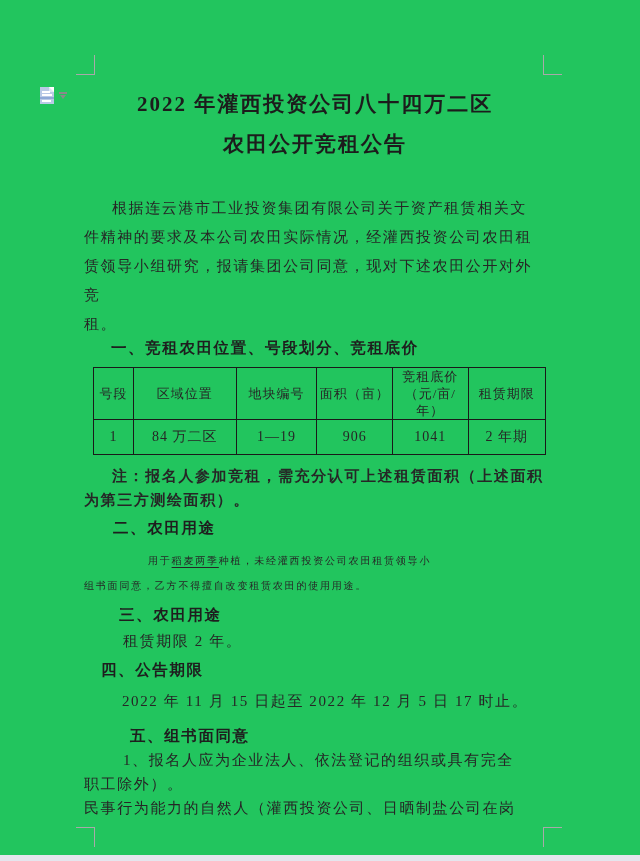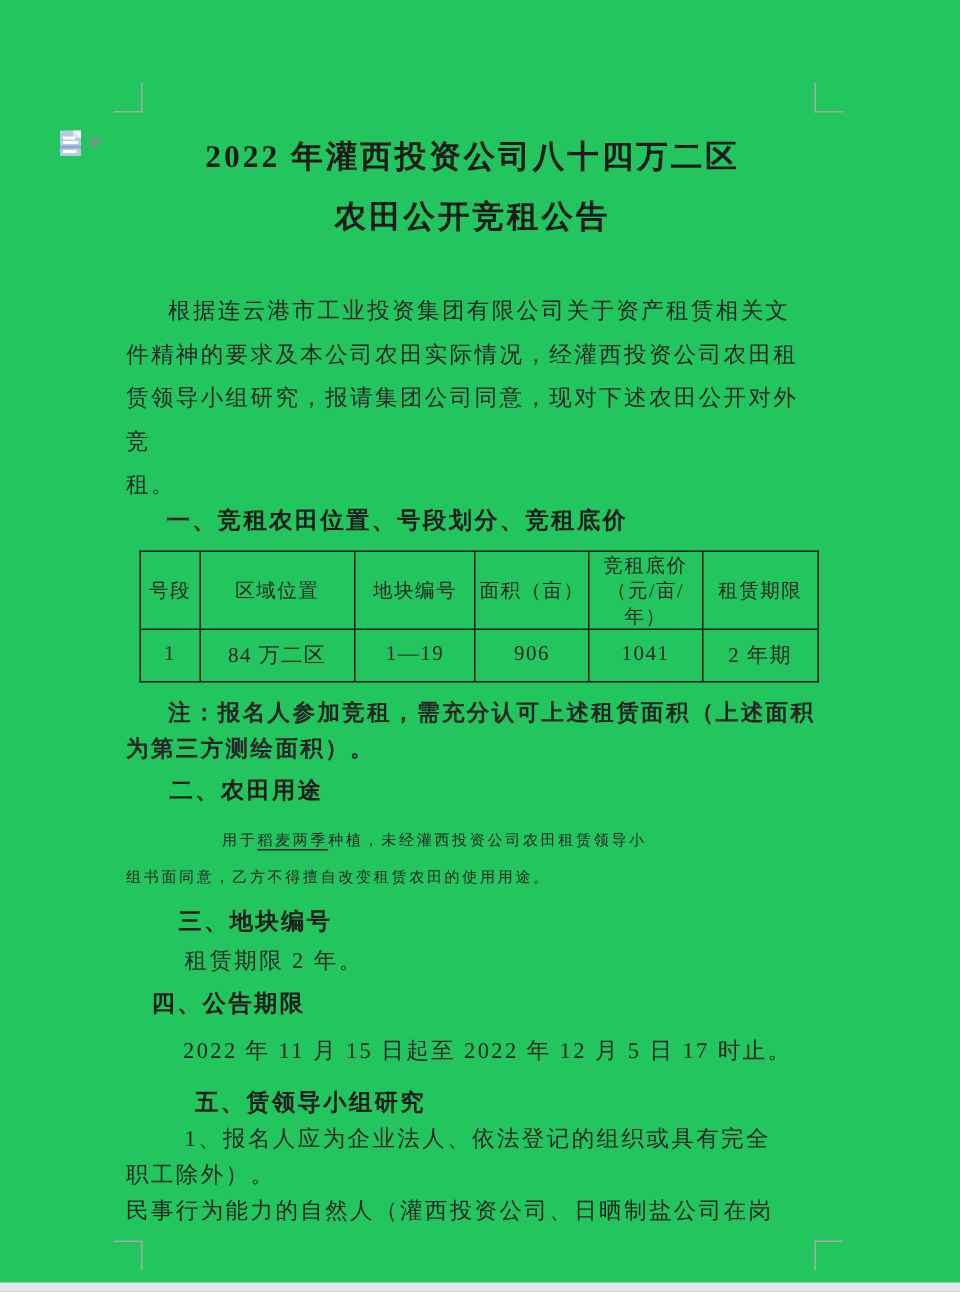--- a/index.html
+++ b/index.html
@@ -146,31 +146,31 @@
       <div>为第三方测绘面积）。</div>
     </div>
 
     <div class="heading h-2">二、农田用途</div>
 
     <div class="para2">
       <div class="ind-p2"><span>用于</span><span class="uline">稻麦两季</span><span>种植，未经灌西投资公司农田租赁领导小</span></div>
       <div>组书面同意，乙方不得擅自改变租赁农田的使用用途。</div>
     </div>
 
-    <div class="heading h-3">三、地块编号</div>
+    <div class="heading h-3">三、农田用途</div>
     <div class="para3">
       <div class="ind-p3">租赁期限 2 年。</div>
     </div>
 
     <div class="heading h-4">四、公告期限</div>
     <div class="para4">
       <div class="ind-p4">2022 年 11 月 15 日起至 2022 年 12 月 5 日 17 时止。</div>
     </div>
 
-    <div class="heading h-5">五、赁领导小组研究</div>
+    <div class="heading h-5">五、组书面同意</div>
     <div class="para5">
       <div class="ind-p5">1、报名人应为企业法人、依法登记的组织或具有完全</div>
       <div>职工除外）。</div>
       <div>民事行为能力的自然人（灌西投资公司、日晒制盐公司在岗</div>
     </div>
 
   </div>
 
   <div class="bottom-band"></div>
 </div>

